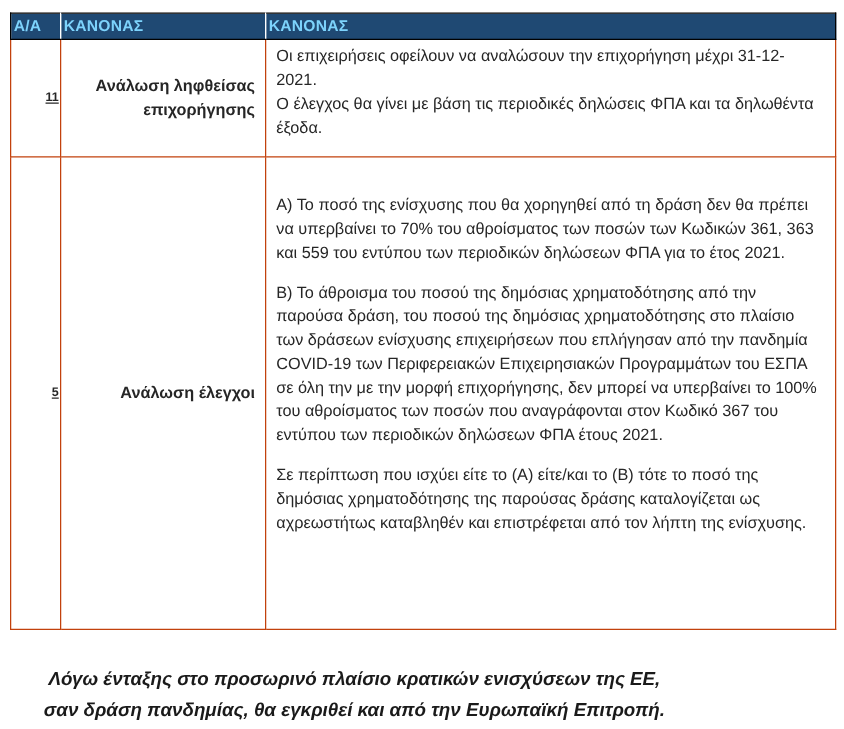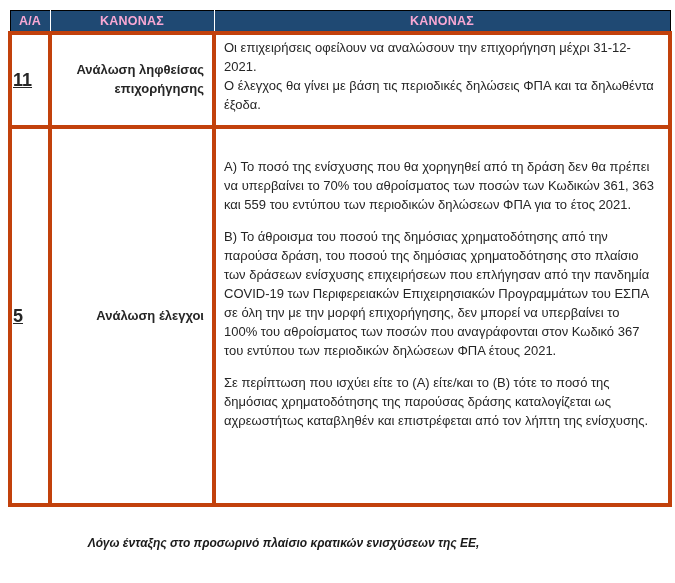--- a/index.html
+++ b/index.html
@@ -18,42 +18,42 @@
   .doc-table {
     position: absolute;
     left: 8px;
     top: 10px;
     width: 660px;
     border-collapse: collapse;
     table-layout: fixed;
   }
   .doc-table th {
     background: #1F4973;
-    color: #f9a8d4;
+    color: #7dd3fc;
     font-size: 12.5px;
     font-weight: bold;
-    text-align: center;
+    text-align: left;
     padding: 3px 2px;
     border: 1px solid #000000;
     letter-spacing: 0.2px;
   }
   .doc-table th + th { border-left-color: #ffffff; }
   .doc-table th { border-right-color: #ffffff; }
   .doc-table th:last-child { border-right-color: #000000; }
   .doc-table td {
-    border: 4px solid #c2410c;
+    border: 1px solid #c2410c;
     font-size: 13px;
   }
   .row-11 { height: 94px; }
   .row-12 { height: 378px; }
   td.num-cell {
-    text-align: left;
+    text-align: right;
     vertical-align: middle;
     font-weight: bold;
-    font-size: 18px;
+    font-size: 10px;
     text-decoration: underline;
   }
   td.rule-cell {
     vertical-align: middle;
     font-weight: bold;
     padding: 4px 8px;
     line-height: 1.45;
     text-align: right;
   }
   td.data-cell {
@@ -65,21 +65,21 @@
   .row-12 td.data-cell { padding-top: 28px; }
   .row-12 td.data-cell p { margin: 0 0 13px 0; }
   .footer-note {
     position: absolute;
     left: 0;
     top: 531px;
     width: 567px;
     text-align: center;
     font-weight: bold;
     font-style: italic;
-    font-size: 12px;
+    font-size: 15px;
     line-height: 25px;
     color: #1a1a1a;
   }
 </style>
 </head>
 <body>
 
 <table class="doc-table">
   <colgroup>
     <col style="width:40px">
@@ -109,13 +109,14 @@
         <p>Α) Το ποσό της ενίσχυσης που θα χορηγηθεί από τη δράση δεν θα πρέπει να υπερβαίνει το 70% του αθροίσματος των ποσών των Κωδικών 361, 363 και 559 του εντύπου των περιοδικών δηλώσεων ΦΠΑ για το έτος 2021.</p>
         <p>Β) Το άθροισμα του ποσού της δημόσιας χρηματοδότησης από την παρούσα δράση, του ποσού της δημόσιας χρηματοδότησης στο πλαίσιο των δράσεων ενίσχυσης επιχειρήσεων που επλήγησαν από την πανδημία COVID-19 των Περιφερειακών Επιχειρησιακών Προγραμμάτων του ΕΣΠΑ σε όλη την με την μορφή επιχορήγησης, δεν μπορεί να υπερβαίνει το 100% του αθροίσματος των ποσών που αναγράφονται στον Κωδικό 367 του εντύπου των περιοδικών δηλώσεων ΦΠΑ έτους 2021.</p>
         <p>Σε περίπτωση που ισχύει είτε το (Α) είτε/και το (Β) τότε το ποσό της δημόσιας χρηματοδότησης της παρούσας δράσης καταλογίζεται ως αχρεωστήτως καταβληθέν και επιστρέφεται από τον λήπτη της ενίσχυσης.</p>
       </td>
     </tr>
   </tbody>
 </table>
 
 <div class="footer-note">
   <div>Λόγω ένταξης στο προσωρινό πλαίσιο κρατικών ενισχύσεων της ΕΕ,</div>
+  <div>σαν δράση πανδημίας, θα εγκριθεί και από την Ευρωπαϊκή Επιτροπή.</div>
 </div>
 
 </body></html>

